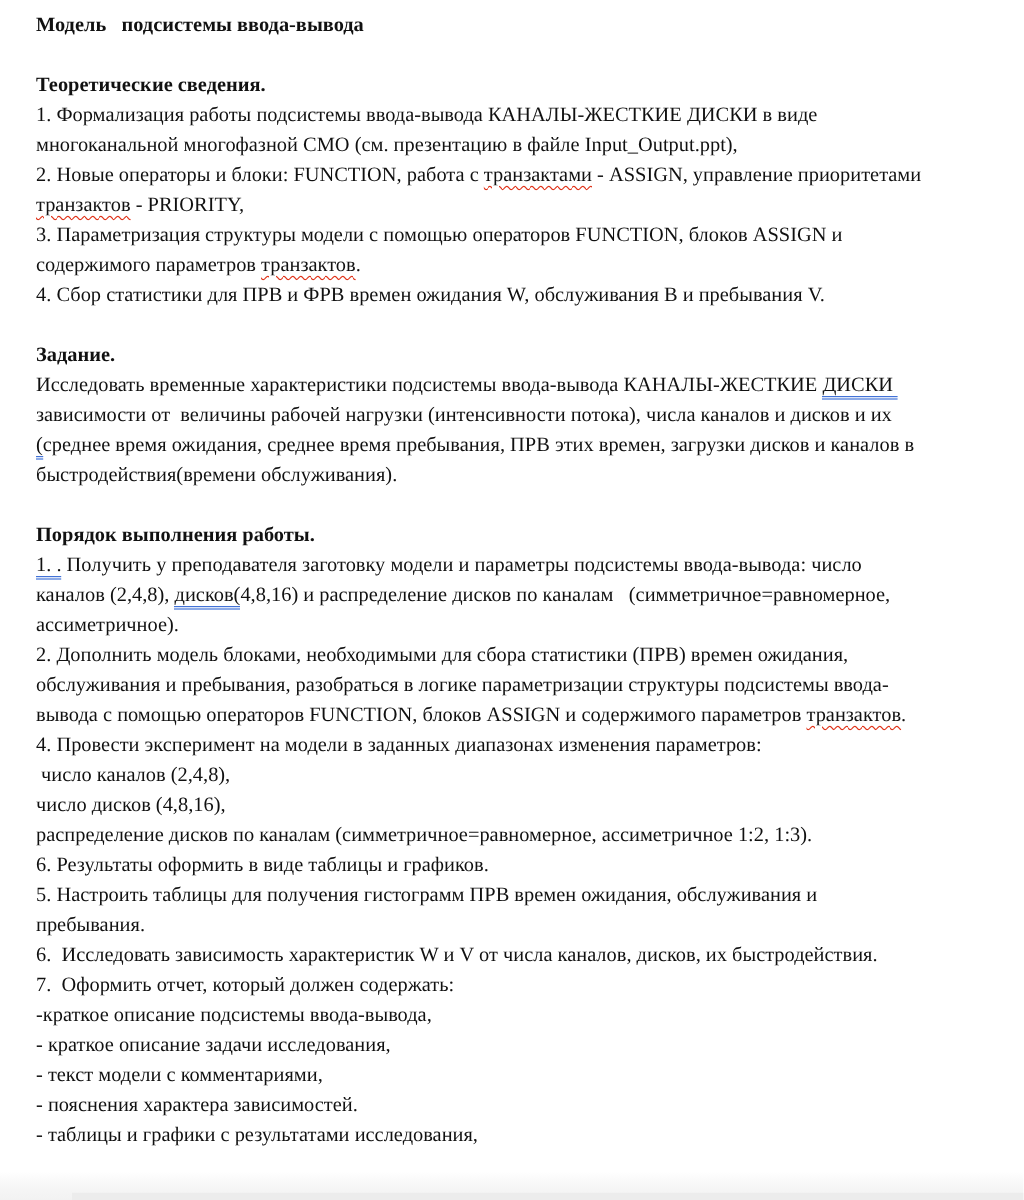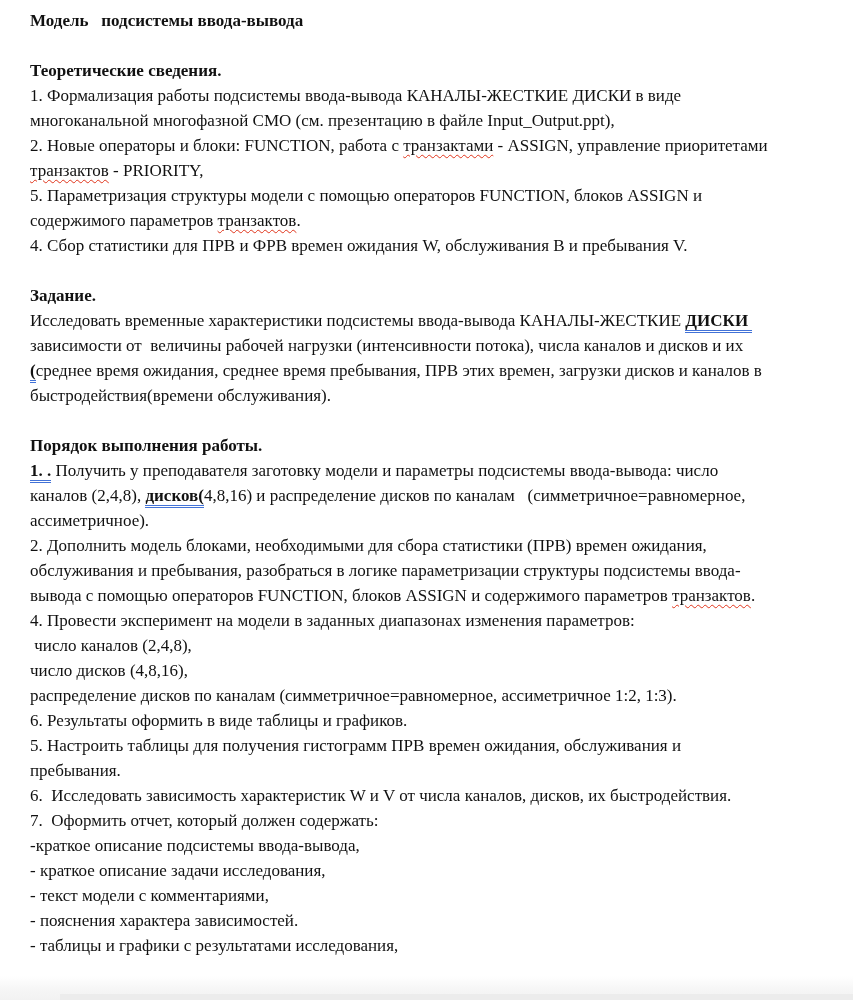--- a/index.html
+++ b/index.html
@@ -28,21 +28,20 @@
   .b { font-weight: bold; }
   .u-red {
     text-decoration: underline;
     text-decoration-style: wavy;
     text-decoration-color: var(--spell-red, #e0341b);
     text-decoration-thickness: 1px;
     text-underline-offset: 3px;
   }
   .u-blue {
     border-bottom: 3px double var(--grammar-blue, #4272d7);
-    font-weight: bold;
   }
   .page-bottom {
     position: absolute;
     left: 0; right: 0; bottom: 0;
     height: 24px;
     background: linear-gradient(#ffffff 0%, #f6f6f6 55%, #f2f2f2 100%);
   }
   .page-bottom-edge {
     position: absolute;
     left: 60px; right: 0; bottom: 0;
@@ -55,21 +54,21 @@
 
 <div class="page">
   <div class="doc" id="doc">
       <div class="line"><span class="b ">Модель   подсистемы ввода-вывода</span></div>
       <div class="line">&nbsp;</div>
       <div class="line"><span class="b ">Теоретические сведения.</span></div>
       <div class="line"><span class="">1. Формализация работы подсистемы ввода-вывода КАНАЛЫ-ЖЕСТКИЕ ДИСКИ в виде</span></div>
       <div class="line"><span class="">многоканальной многофазной СМО (см. презентацию в файле Input_Output.ppt),</span></div>
       <div class="line"><span class="">2. Новые операторы и блоки: FUNCTION, работа с </span><span class="u-red">транзактами</span><span class=""> - ASSIGN, управление приоритетами</span></div>
       <div class="line"><span class="u-red">транзактов</span><span class=""> - PRIORITY,</span></div>
-      <div class="line"><span class="">5. Параметризация структуры модели с помощью операторов FUNCTION, блоков ASSIGN и</span></div>
+      <div class="line"><span class="">3. Параметризация структуры модели с помощью операторов FUNCTION, блоков ASSIGN и</span></div>
       <div class="line"><span class="">содержимого параметров </span><span class="u-red">транзактов</span><span class="">.</span></div>
       <div class="line"><span class="">4. Сбор статистики для ПРВ и ФРВ времен ожидания W, обслуживания B и пребывания V.</span></div>
       <div class="line">&nbsp;</div>
       <div class="line"><span class="b ">Задание.</span></div>
       <div class="line"><span class="">Исследовать временные характеристики подсистемы ввода-вывода КАНАЛЫ-ЖЕСТКИЕ </span><span class="u-blue">ДИСКИ </span></div>
       <div class="line"><span class="">зависимости от  величины рабочей нагрузки (интенсивности потока), числа каналов и дисков и их</span></div>
       <div class="line"><span class="u-blue">(</span><span class="">среднее время ожидания, среднее время пребывания, ПРВ этих времен, загрузки дисков и каналов в</span></div>
       <div class="line"><span class="">быстродействия(времени обслуживания).</span></div>
       <div class="line">&nbsp;</div>
       <div class="line"><span class="b ">Порядок выполнения работы.</span></div>

